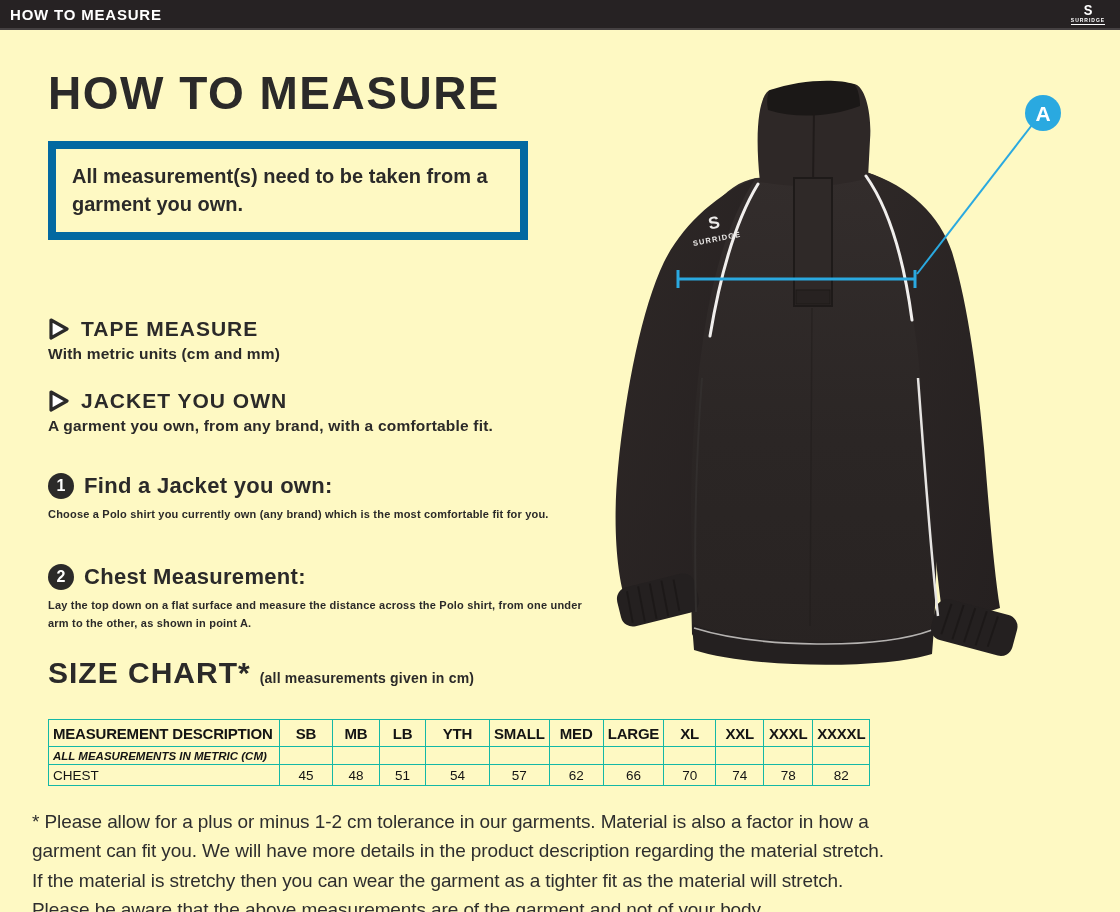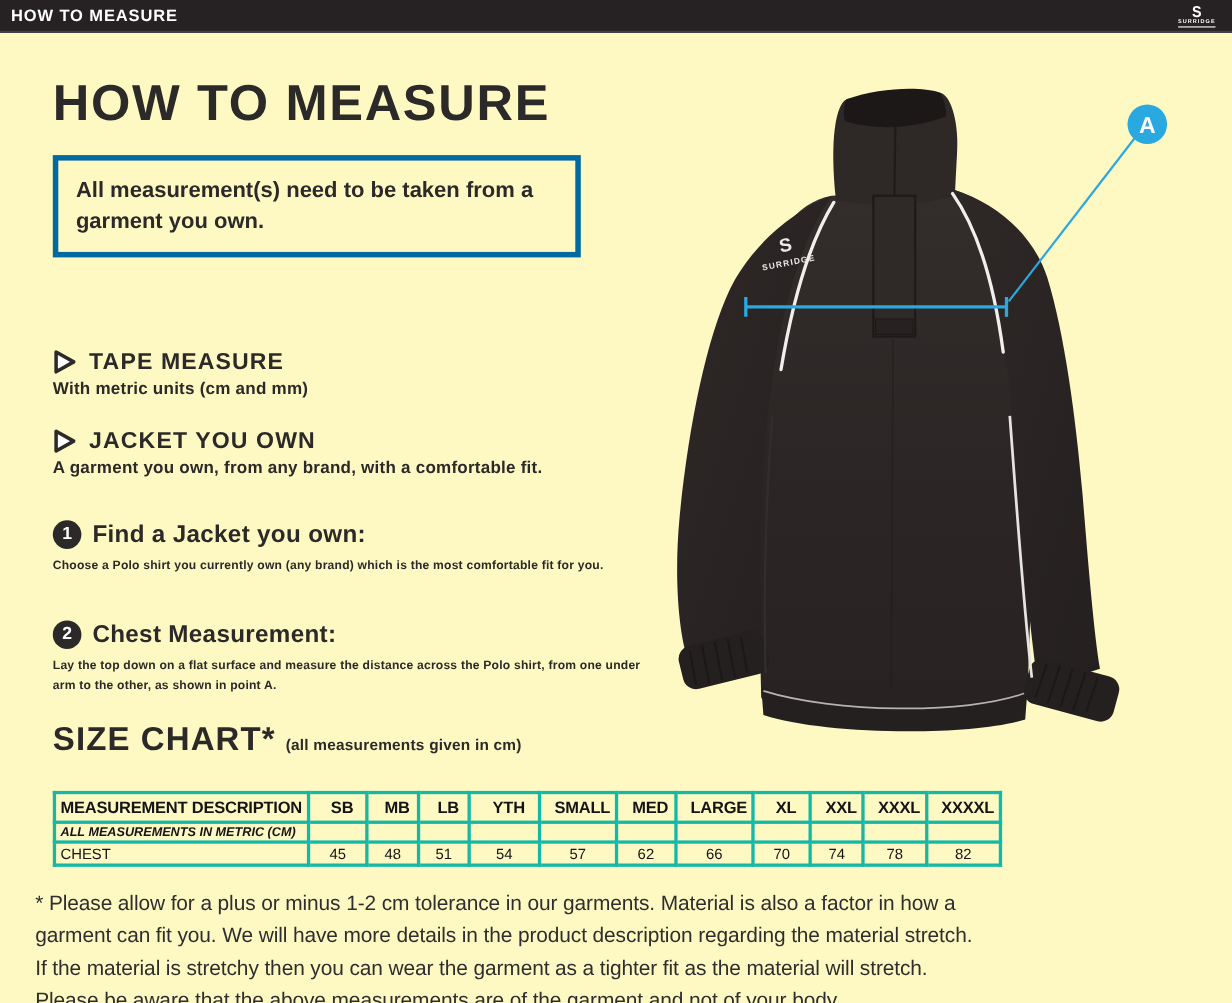--- a/index.html
+++ b/index.html
@@ -19,21 +19,21 @@
     letter-spacing:0; transform:scaleY(1.1); }
   .topbar-logo .s-word { color:#fff; font-size:5px; font-weight:700; letter-spacing:1px;
     border-bottom:1px solid #fff; padding-bottom:1px; }
 
   
   .h1 { position:absolute; left:48px; top:66px; font-size:46px; font-weight:800;
     letter-spacing:1.5px; color:#2b2a29; }
 
   
   .notice { position:absolute; left:48px; top:141px; width:480px;
-    border:5px solid #0369a1; padding:13px 16px; font-size:20px; font-weight:700;
+    border:8px solid #0369a1; padding:13px 16px; font-size:20px; font-weight:700;
     line-height:1.42; color:#2b2a29; }
 
   
   .h2 { position:absolute; left:48px; top:255px; font-size:27px; font-weight:800;
     letter-spacing:1px; }
   .need-item { position:absolute; left:48px; }
   .need-title-row { display:flex; align-items:center; gap:11px; }
   .need-title { font-size:21px; font-weight:800; letter-spacing:1px; }
   .need-desc { font-size:15.5px; font-weight:700; margin-top:4px; letter-spacing:.2px; }
   .tri-icon { width:22px; height:22px; flex:0 0 auto; }
@@ -49,23 +49,23 @@
     width:548px; letter-spacing:.2px; }
 
   
   .size-heading { position:absolute; left:48px; top:656px; display:flex;
     align-items:baseline; gap:9px; }
   .size-heading .big { font-size:30px; font-weight:800; letter-spacing:1px; }
   .size-heading .small { font-size:14px; font-weight:700; letter-spacing:.2px; }
 
   table.size { position:absolute; left:48px; top:719px; border-collapse:collapse;
     table-layout:fixed; }
-  table.size th, table.size td { border:3px solid #14b8a6; padding:0 4px;
+  table.size th, table.size td { border:1px solid #14b8a6; padding:0 4px;
     text-align:center; color:#141414; overflow:hidden; white-space:nowrap; }
-  table.size th { font-size:15px; font-weight:700; height:27px; letter-spacing:-.2px;padding-left:12px; }
+  table.size th { font-size:15px; font-weight:700; height:27px; letter-spacing:-.2px; }
   table.size td { font-size:13.5px; font-weight:400; height:21px; }
   table.size .desc { text-align:left; padding-left:4px; }
   table.size tr.metric td { font-size:11.5px; font-weight:700; height:18px; }
 
   
   .disclaimer { position:absolute; left:32px; top:807px; width:866px;
     font-size:19px; line-height:1.55; color:#2e2e2e; letter-spacing:-.1px; }
 
   
   .jacket { position:absolute; left:598px; top:78px; width:490px; height:600px; }

